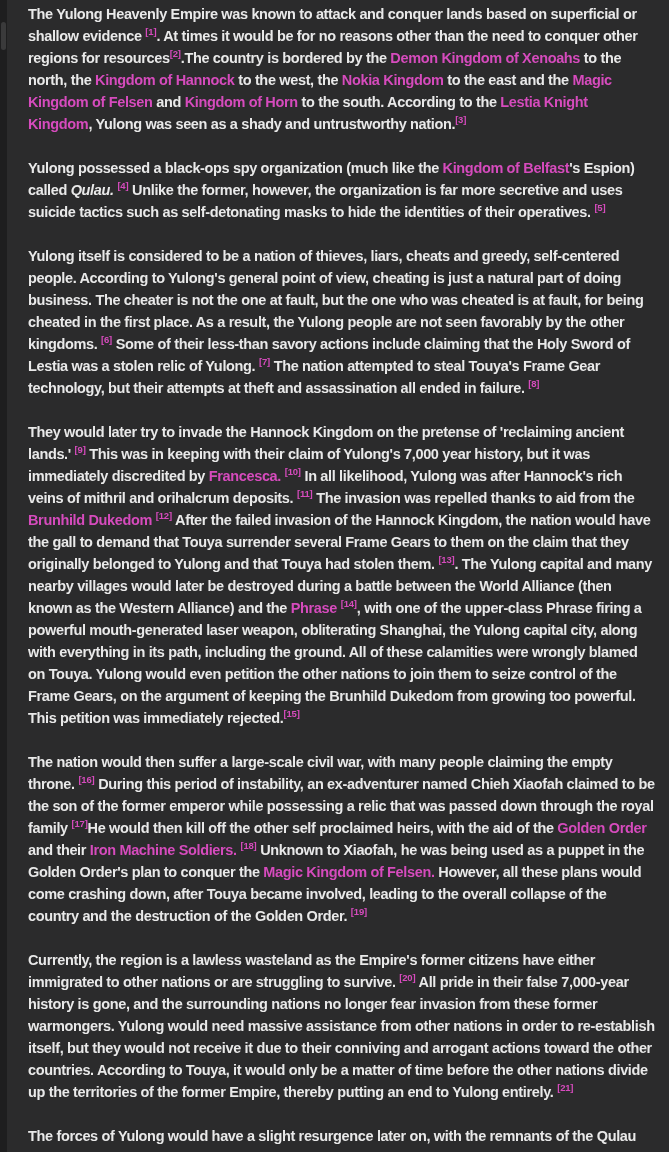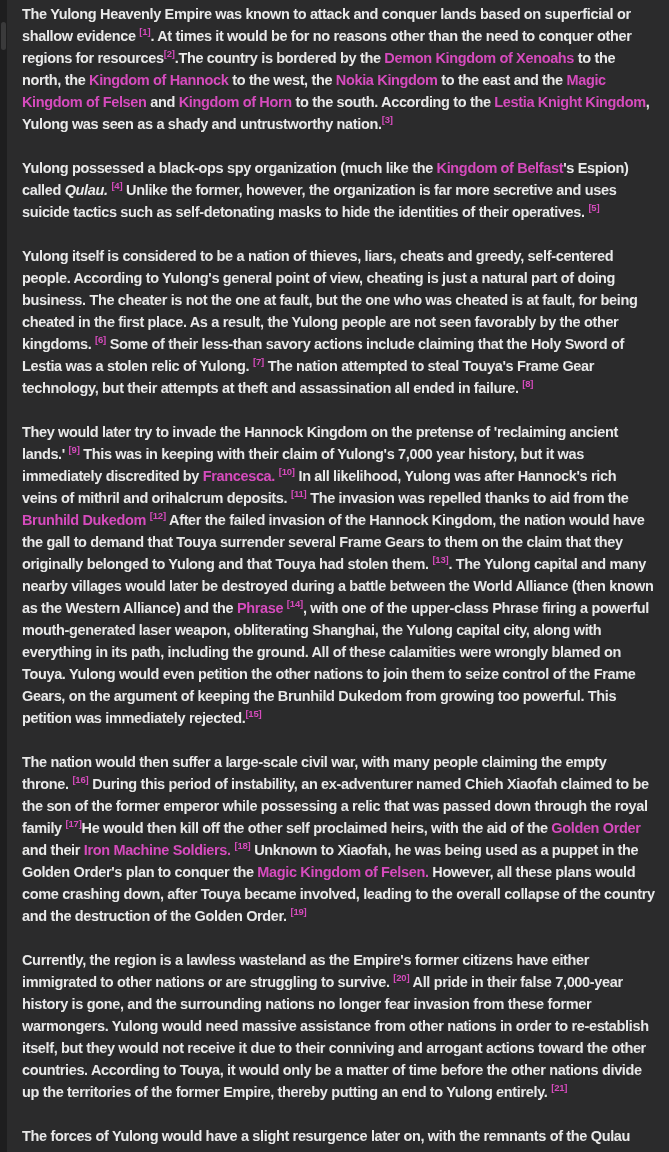--- a/index.html
+++ b/index.html
@@ -33,21 +33,21 @@
   }
   .article {
     position: absolute;
     left: 0;
     top: 0;
     right: 0;
     padding: 3px 14px 0 12px;
     box-sizing: border-box;
   }
   .para {
-    margin: 0 0 22px 10px;
+    margin: 0 0 22px 16px;
     font-size: 14.5px;
     font-weight: 700;
     letter-spacing: -0.35px;
     line-height: 22px;
     color: var(--fg, #e9e9e9);
   }
   .para:last-child { margin-bottom: 0; }
   a.wlink {
     color: var(--link, #d64bbd);
     text-decoration: none;

